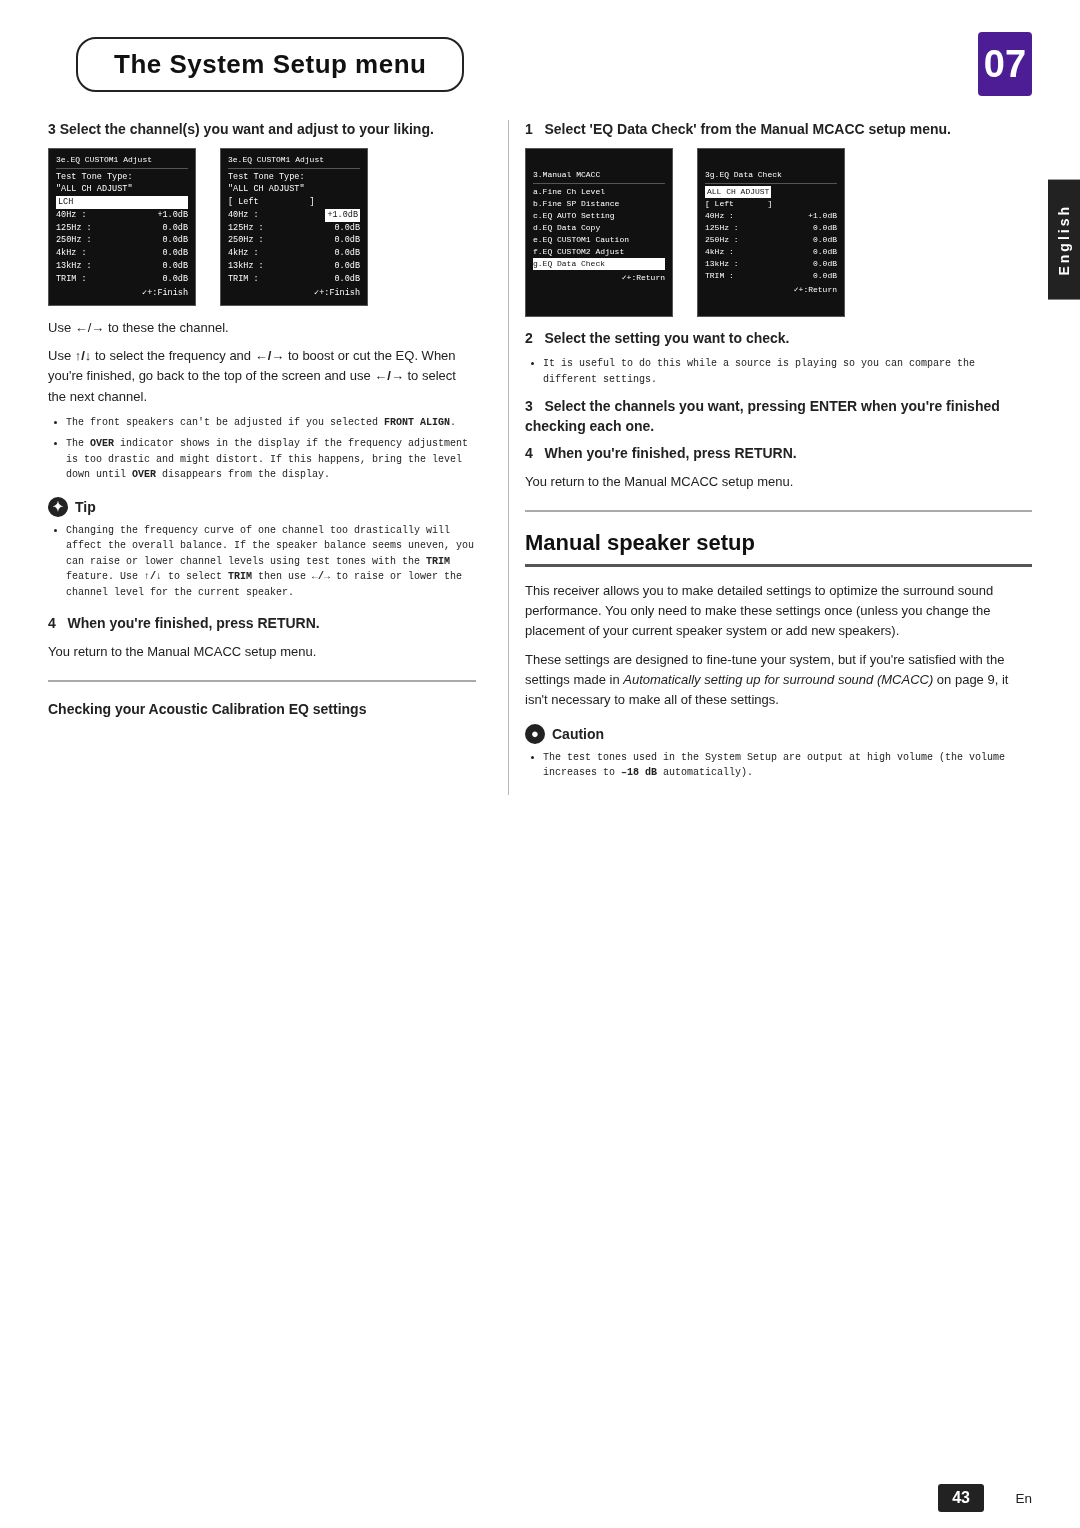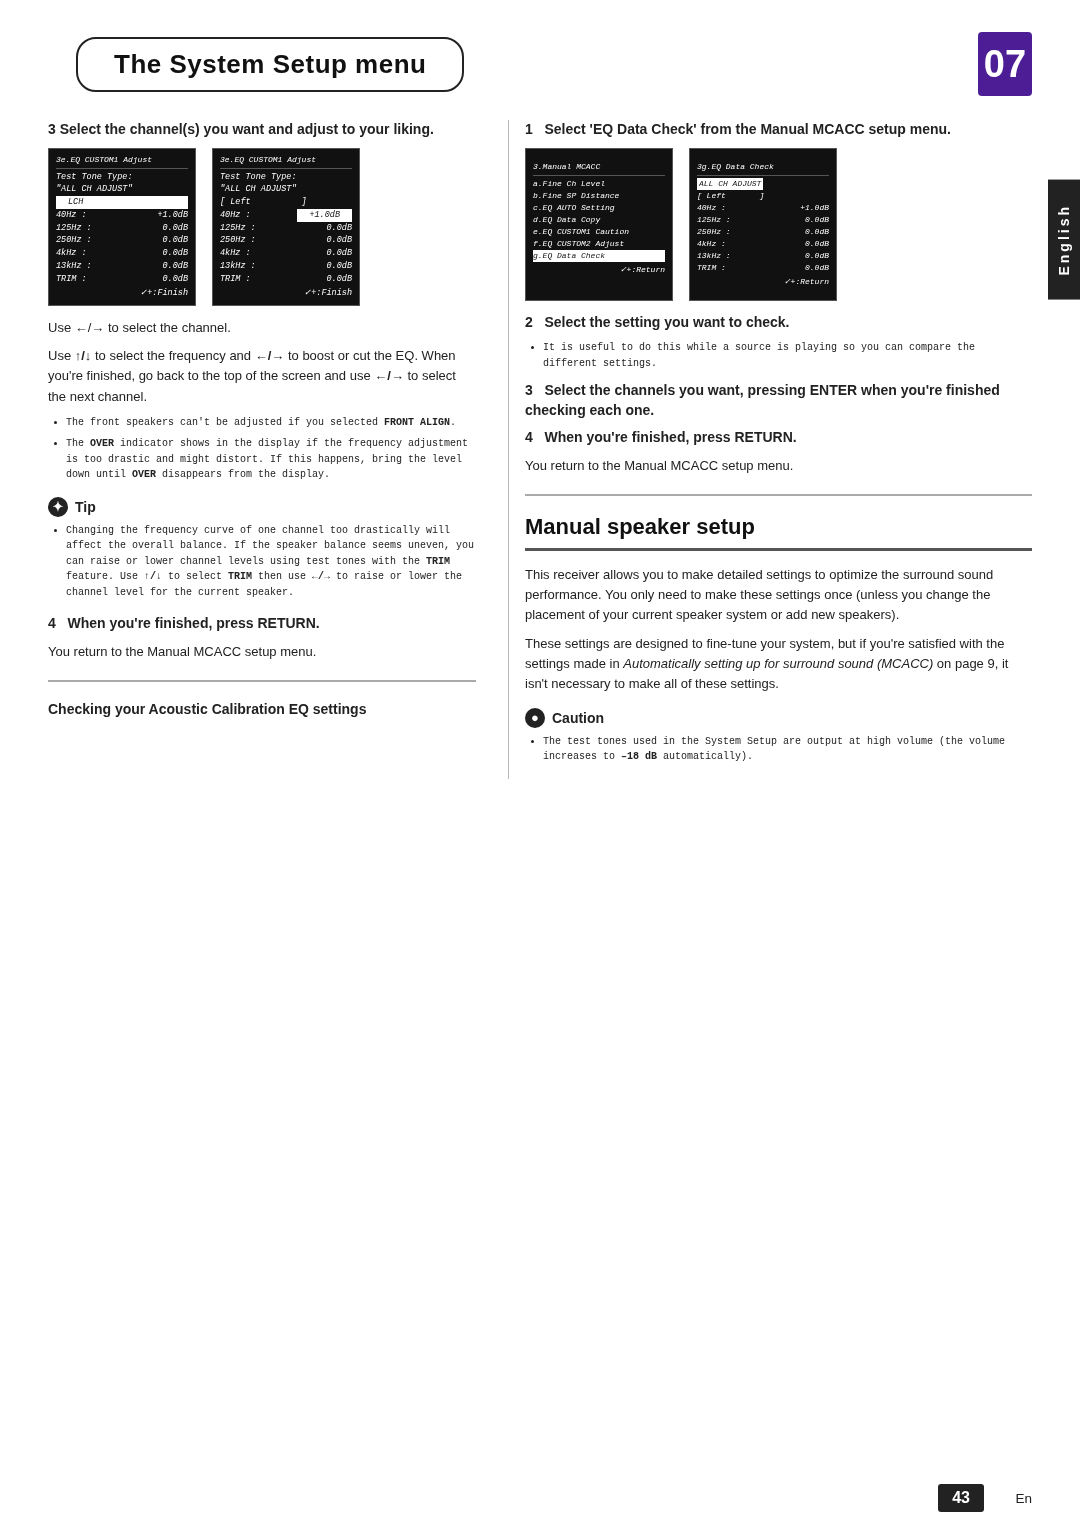--- a/index.html
+++ b/index.html
@@ -97,23 +97,22 @@
     .section-heading {
       font-size: 14px;
       font-weight: bold;
       margin-bottom: 8px;
       line-height: 1.4;
     }
 
     
     .screen-mockup-row {
       display: flex;
-      gap: 16px;
+      gap: 24px;
       margin: 4px 0 12px 0;
-      font-style: italic;
     }
 
     .screen-box {
       background: #111;
       color: #fff;
       font-family: 'Courier New', monospace;
       font-size: 8.5px;
       padding: 5px 7px;
       border: 1.5px solid #555;
       min-width: 148px;
@@ -124,21 +123,21 @@
       border-bottom: 1px solid #555;
       padding-bottom: 2px;
       margin-bottom: 2px;
       font-size: 8px;
     }
 
     .screen-box .screen-highlight {
       background: #fff;
       color: #111;
       display: block;
-      padding: 0 12px;
+      padding: 0 2px;
     }
 
     .screen-box .screen-row {
       display: flex;
       justify-content: space-between;
     }
 
     
     p {
       font-size: 13px;
@@ -257,21 +256,21 @@
       padding: 5px 14px;
       border-radius: 3px;
     }
 
     
     .screen-box-right {
       background: #111;
       color: #fff;
       font-family: 'Courier New', monospace;
       font-size: 8px;
-      padding: 12px 7px;
+      padding: 20px 7px;
       border: 1.5px solid #555;
       min-width: 148px;
       line-height: 1.5;
     }
 
     .screen-box-right .screen-title {
       border-bottom: 1px solid #555;
       padding-bottom: 2px;
       margin-bottom: 2px;
       font-size: 8px;
@@ -377,21 +376,21 @@
               <span>0.0dB</span>
             </div>
           <div class="screen-row">
               <span>TRIM :</span>
               <span>0.0dB</span>
             </div>
           <div style="text-align:right;margin-top:2px;">✓+:Finish</div>
         </div>
       </div>
 
-      <p>Use ←/→ to select the channel.</p>
+      <p>Use ←/→ to these the channel.</p>
       <p>Use <strong>↑/↓</strong> to select the frequency and <strong>←/→</strong> to boost or cut the EQ. When you're finished, go back to the top of the screen and use <strong>←/→</strong> to select the next channel.</p>
 
       <ul class="content-list">
         <li>The front speakers can't be adjusted if you selected <strong>FRONT ALIGN</strong>.</li>
         <li>The <strong>OVER</strong> indicator shows in the display if the frequency adjustment is too drastic and might distort. If this happens, bring the level down until <strong>OVER</strong> disappears from the display.</li>
       </ul>
 
       <div class="tip-box">
         <div class="tip-header">
           <div class="tip-icon">✦</div>

